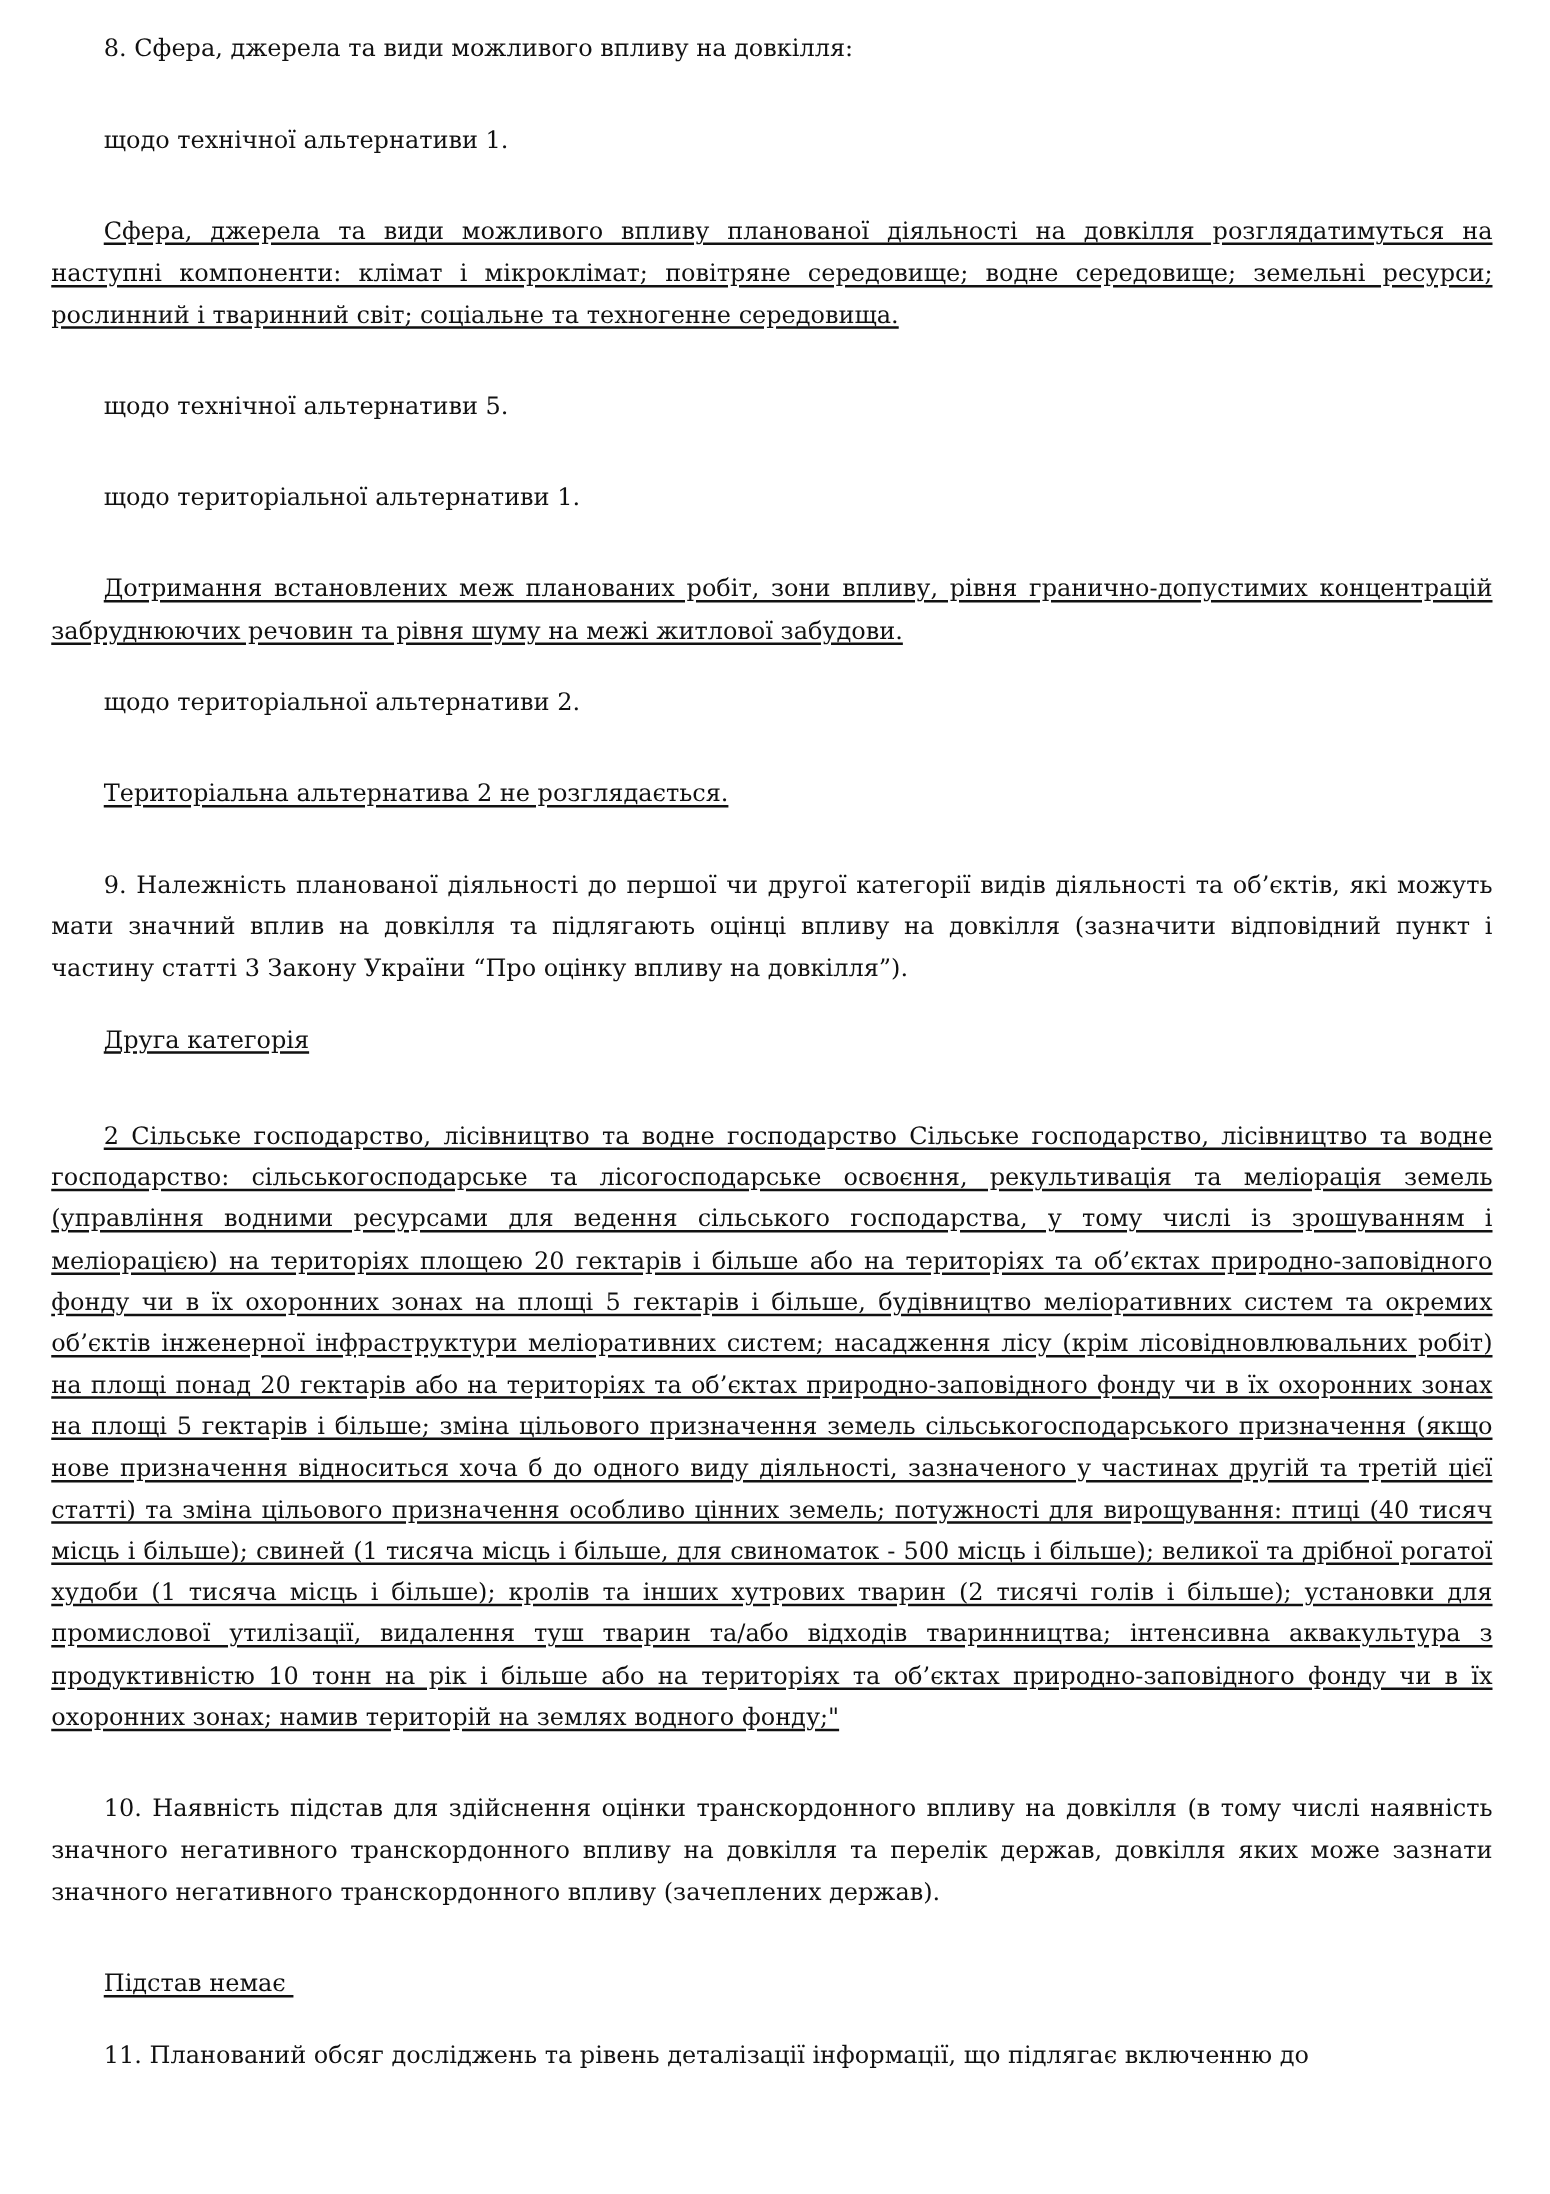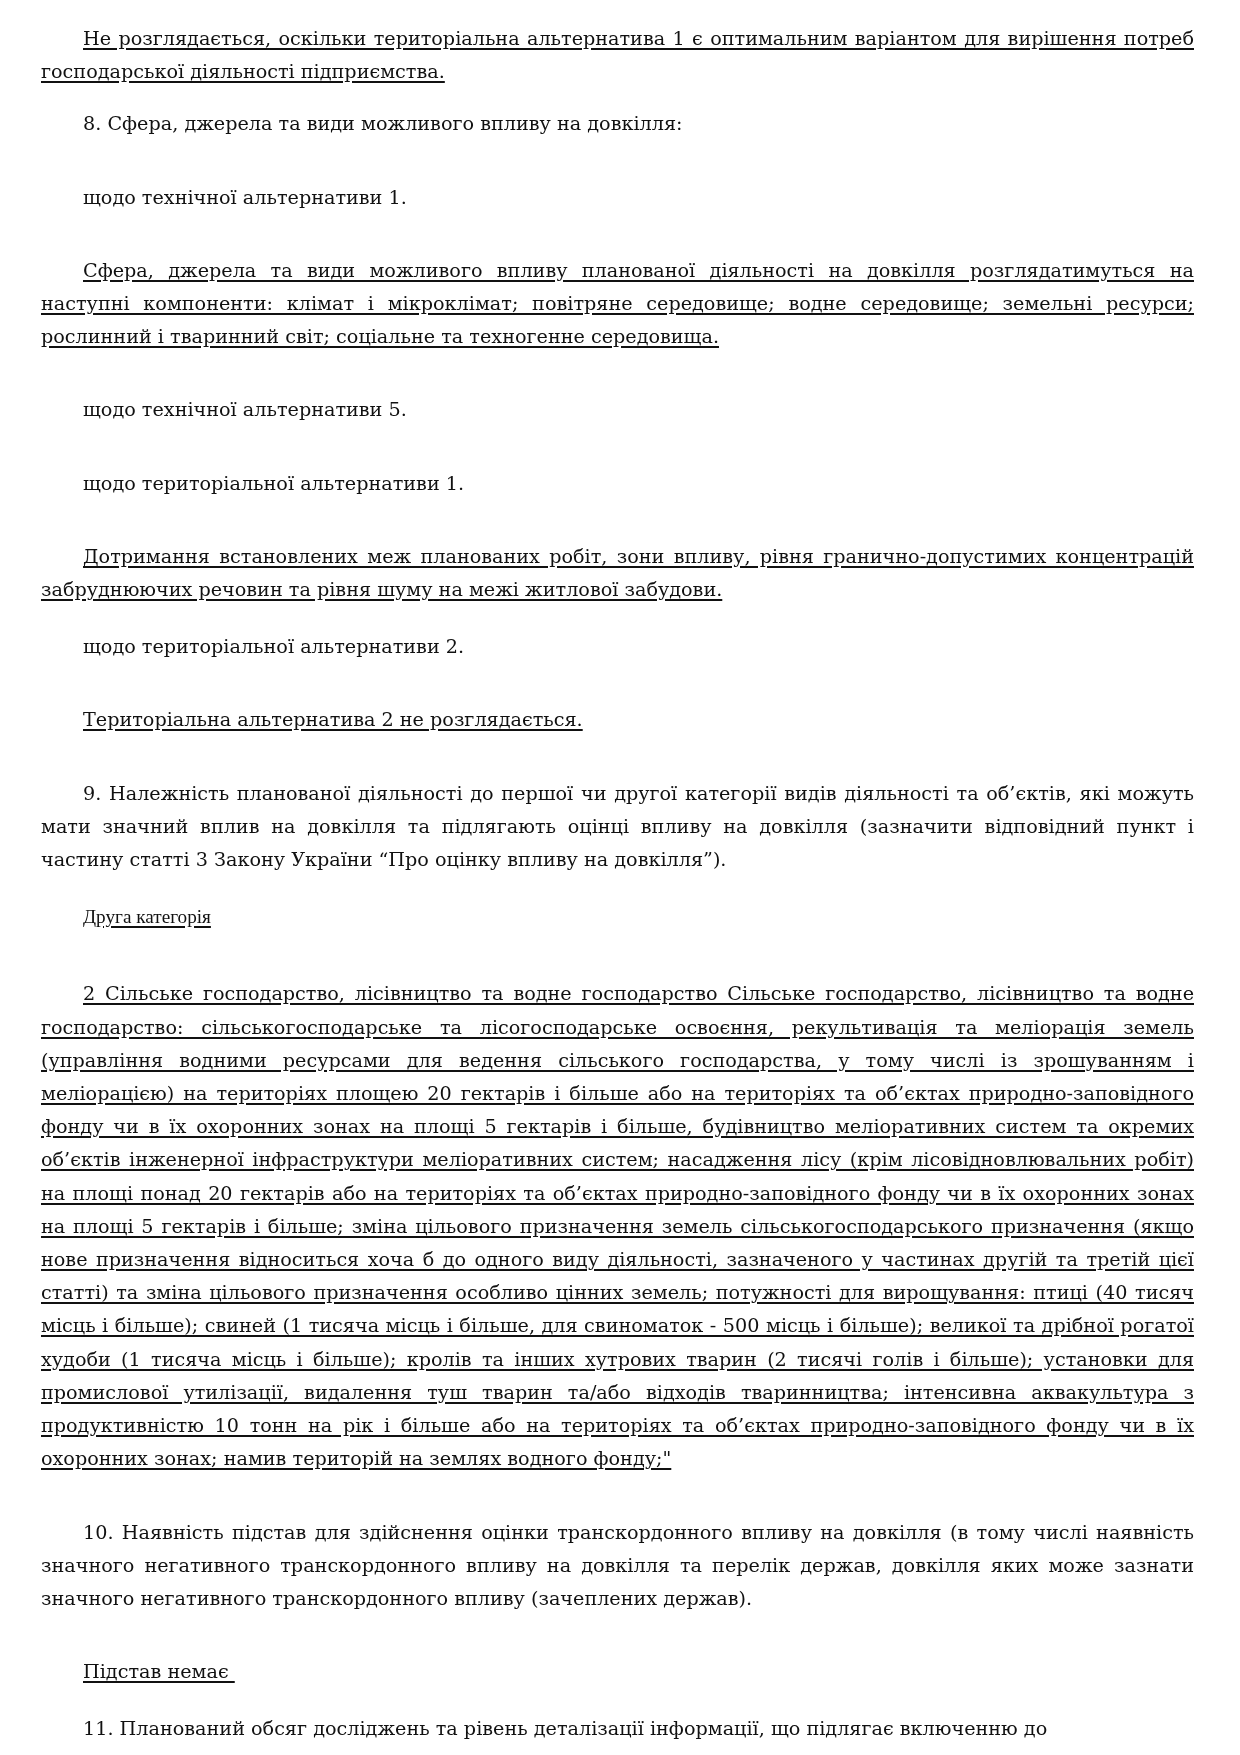--- a/index.html
+++ b/index.html
@@ -29,27 +29,26 @@
       margin: 0;
     }
     .u {
       text-decoration: underline;
       text-decoration-thickness: 1.6px;
       text-underline-offset: 3px;
     }
     .gap-sm { margin-bottom: 13px; }
     .gap-md { margin-bottom: 19px; }
     .gap-lg { margin-bottom: 24px; margin-top: 40px; }
-    .gap-xl { margin-bottom: 44px; font-family: Liberation Serif, serif; }
+    .gap-xl { margin-bottom: 44px; }
   </style>
 </head>
 <body>
 
 <div class="page">
-  <p class="p gap-md"><span class="u">Не розглядається, оскільки територіальна альтернатива 1 є оптимальним варіантом для вирішення потреб господарської діяльності підприємства.</span></p>
 
   <p class="p gap-sm">8. Сфера, джерела та види можливого впливу на довкілля:</p>
 
   <p class="p gap-lg">щодо технічної альтернативи 1.</p>
 
   <p class="p gap-lg"><span class="u">Сфера, джерела та види можливого впливу планованої діяльності на довкілля розглядатимуться на наступні компоненти: клімат і мікроклімат; повітряне середовище; водне середовище; земельні ресурси; рослинний і тваринний світ; соціальне та техногенне середовища.</span></p>
 
   <p class="p gap-lg">щодо технічної альтернативи 5.</p>
 
 

